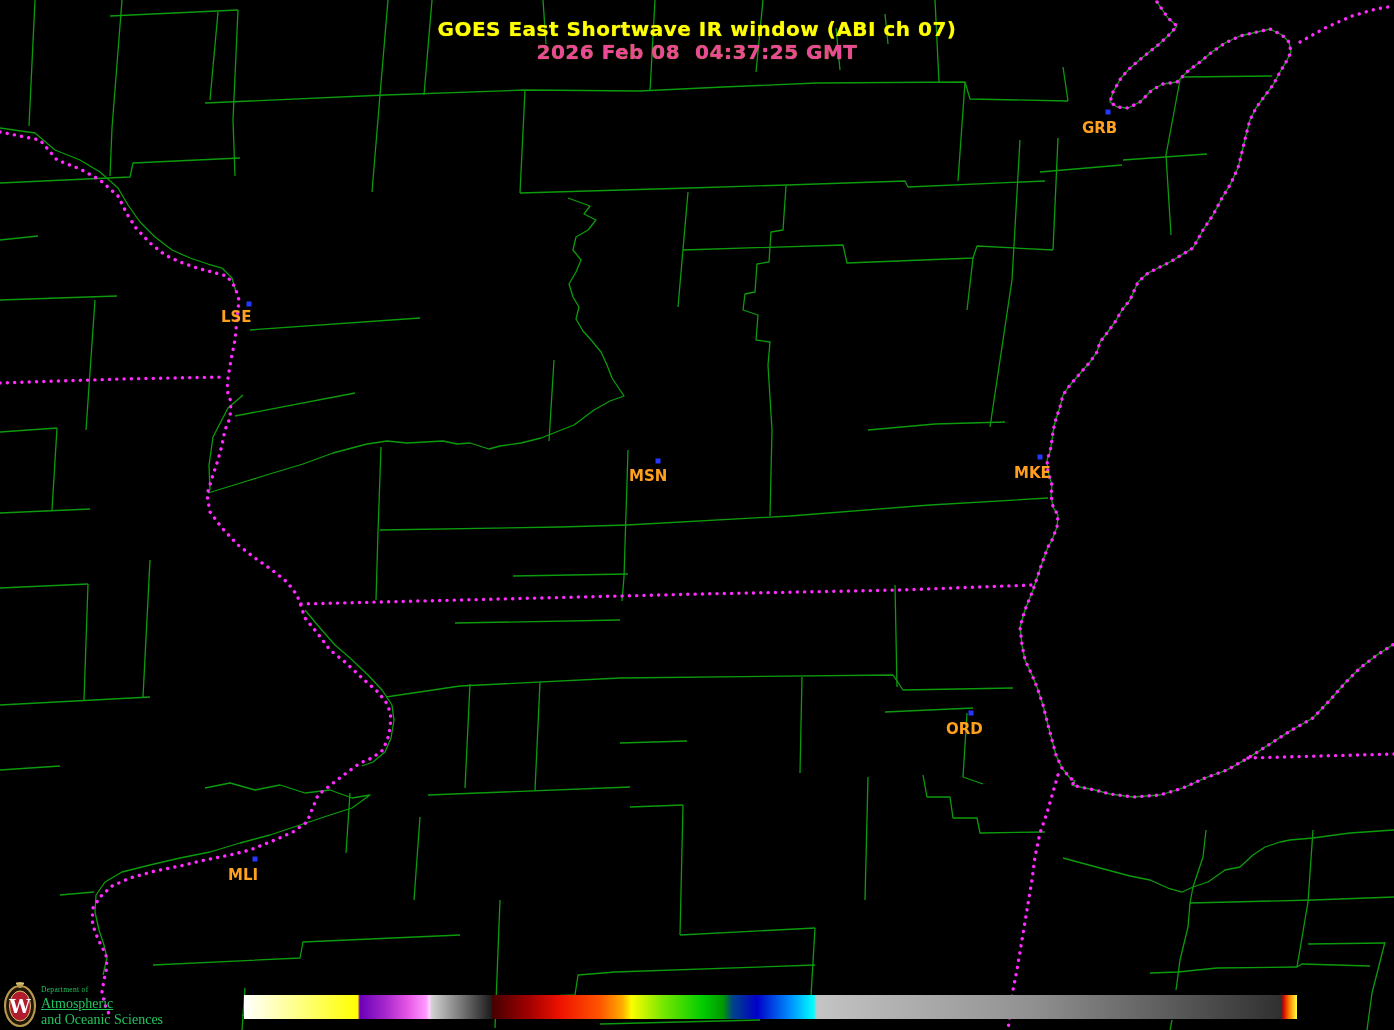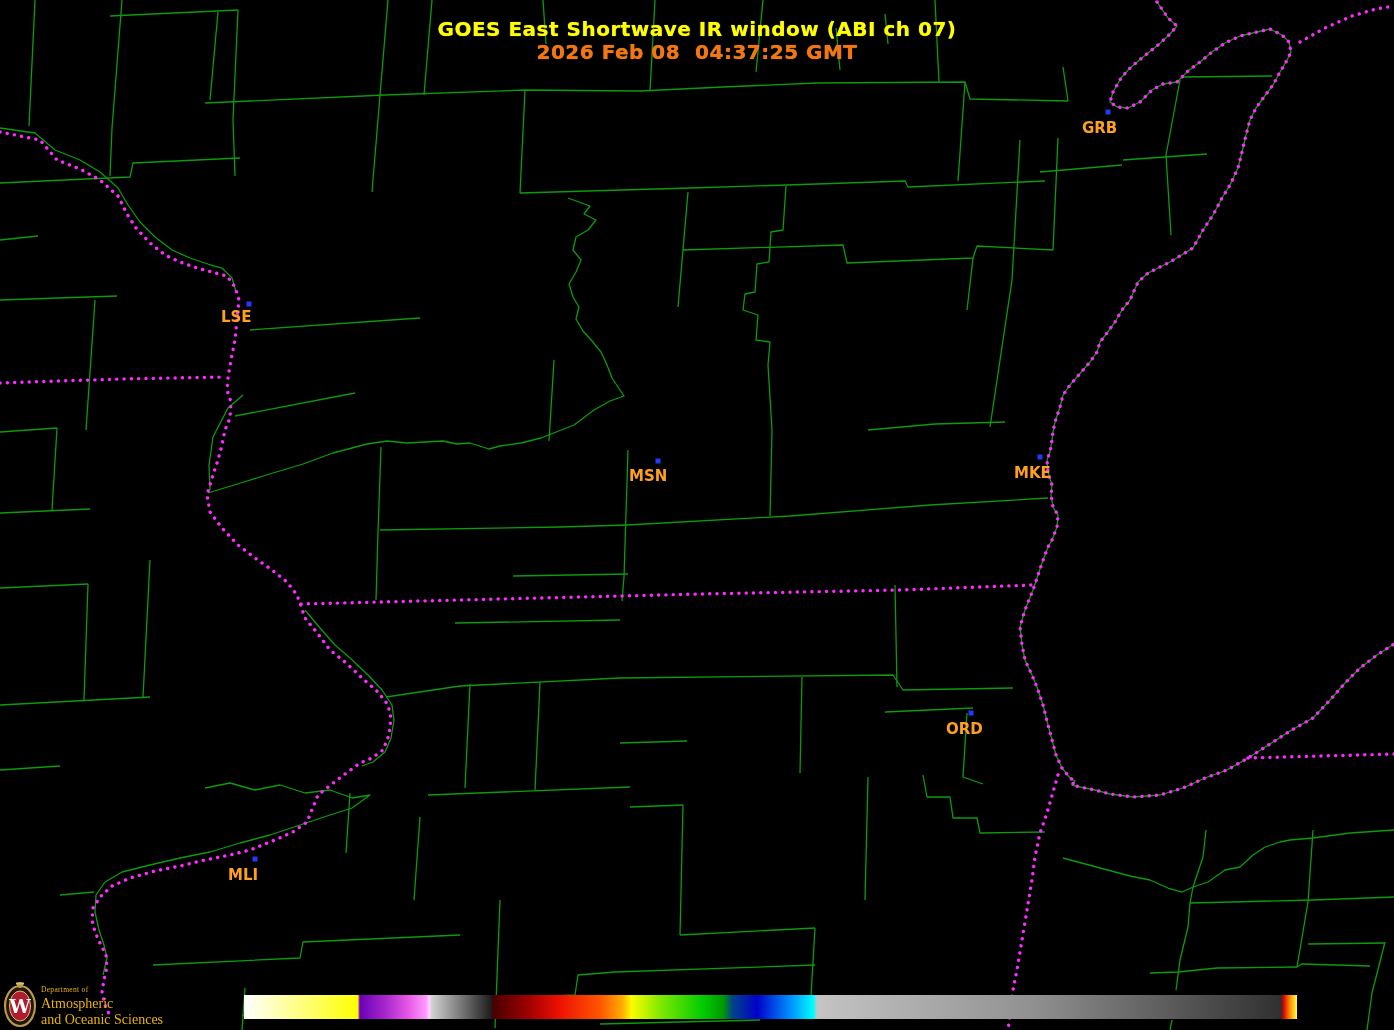--- a/index.html
+++ b/index.html
@@ -6,21 +6,21 @@
   #stage{position:relative;width:1394px;height:1030px;background:#000;overflow:hidden;
          font-family:"DejaVu Sans","Liberation Sans",sans-serif;}
   #map{position:absolute;left:0;top:0;}
   #title-block{position:absolute;left:0;top:18px;width:100%;text-align:center;z-index:5;}
   #title-block .tline{color:#ffff00;font-weight:bold;font-size:20px;letter-spacing:.5px;
          line-height:23px;white-space:pre;text-shadow:0 0 1px #aa0;}
   #colorbar{position:absolute;z-index:6;}
   #logo{position:absolute;left:3px;top:981px;z-index:7;display:flex;align-items:flex-start;}
   #logo-text{margin-left:4px;font-family:"Liberation Serif","DejaVu Serif",serif;line-height:1;}
   #logo-dept{font-size:7.5px;letter-spacing:.3px;margin-top:5px;}
-  #logo-l2{font-size:14px;margin-top:3px;}
+  #logo-l2{font-size:14px;margin-top:3px;text-decoration:underline;}
   #logo-l3{font-size:14px;margin-top:2px;text-align:center;}
 </style>
 </head>
 <body>
 
 <div id="stage" style="background: rgb(0, 0, 0);">
 
   <svg id="map" width="1394" height="1030" viewBox="0 0 1394 1030">
       <polyline points="122,0 112,128 110,176" fill="none" stroke="#0c9b0c" stroke-width="1.3" stroke-linejoin="round"></polyline>
       <polyline points="35,0 29,126" fill="none" stroke="#0c9b0c" stroke-width="1.3" stroke-linejoin="round"></polyline>
@@ -142,33 +142,33 @@
         <text x="946" y="734" fill="#ffa01e" font-size="15" font-weight="bold" font-family="DejaVu Sans, Liberation Sans, sans-serif">ORD</text>
       </g>
       <g>
         <rect x="252.5" y="856.5" width="5" height="5" fill="#2438ff"></rect>
         <text x="228" y="880" fill="#ffa01e" font-size="15" font-weight="bold" font-family="DejaVu Sans, Liberation Sans, sans-serif">MLI</text>
       </g>
     </svg>
 
   <div id="title-block">
     <div class="tline" style="color: rgb(255, 255, 0);">GOES East Shortwave IR window (ABI ch 07)</div>
-    <div class="tline" style="color: #f97316;">2026 Feb 08  04:37:25 GMT</div>
+    <div class="tline" style="color: #ec4899;">2026 Feb 08  04:37:25 GMT</div>
   </div>
 
   <div id="colorbar" style="left: 244px; top: 995px; width: 1053px; height: 24px; background: linear-gradient(to right, rgb(255, 255, 255) 0%, rgb(255, 255, 0) 10.8%, rgb(106, 0, 184) 11%, rgb(168, 41, 204) 13.5%, rgb(228, 85, 228) 15.5%, rgb(255, 154, 255) 17.3%, rgb(255, 210, 255) 17.6%, rgb(210, 210, 210) 17.8%, rgb(28, 28, 28) 23.5%, rgb(70, 0, 0) 23.6%, rgb(160, 0, 0) 27%, rgb(238, 17, 0) 30%, rgb(255, 85, 0) 33.8%, rgb(255, 170, 0) 35.9%, rgb(253, 253, 0) 36.8%, rgb(122, 232, 0) 39.7%, rgb(0, 204, 0) 43.6%, rgb(0, 153, 0) 45.5%, rgb(0, 68, 136) 46.4%, rgb(0, 0, 200) 48.7%, rgb(0, 144, 255) 51.9%, rgb(0, 255, 255) 54.1%, rgb(196, 196, 196) 54.4%, rgb(144, 144, 144) 75%, rgb(48, 48, 48) 98.5%, rgb(212, 0, 0) 98.7%, rgb(255, 136, 0) 99.3%, rgb(255, 255, 68) 100%);"></div>
 
   <div id="logo">
     <svg width="34" height="47" viewBox="0 0 34 47">
       <ellipse cx="17" cy="25" rx="15" ry="20" fill="#241708" stroke="#b89a4e" stroke-width="2.2"></ellipse>
       <ellipse cx="17" cy="25" rx="10.5" ry="15" fill="#b01c2e" stroke="#d8c070" stroke-width="1"></ellipse>
       <circle cx="17" cy="4" r="3" fill="#b89a4e"></circle>
       <rect x="13" y="1.5" width="8" height="2" fill="#d8c070"></rect>
       <text id="crest-w" x="17" y="32" text-anchor="middle" font-family="DejaVu Serif, Liberation Serif, serif" font-weight="bold" font-size="19" fill="#ffffff">W</text>
     </svg>
-    <div id="logo-text" style="color: #eab308;">
+    <div id="logo-text" style="color: #22c55e;">
       <div id="logo-dept">Department of</div>
       <div id="logo-l2">Atmospheric</div>
       <div id="logo-l3">and Oceanic Sciences</div>
     </div>
   </div>
 
 </div>
 
 </body></html>

